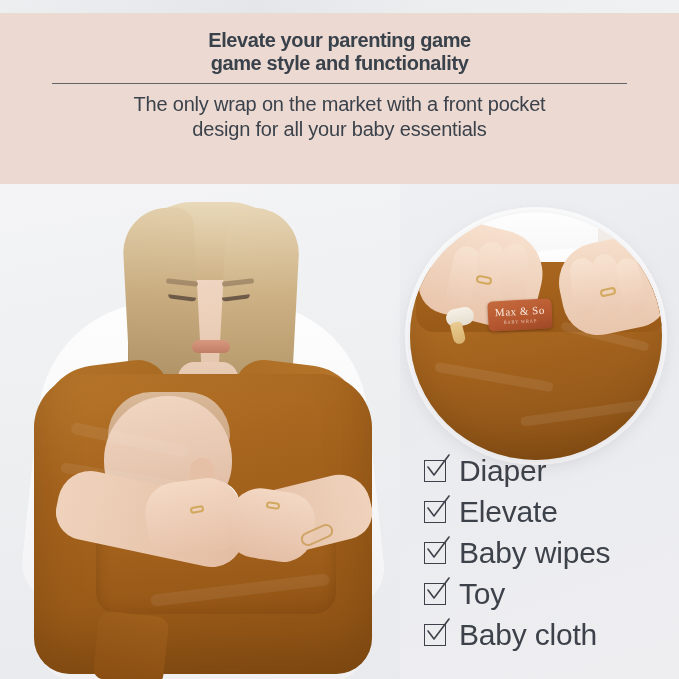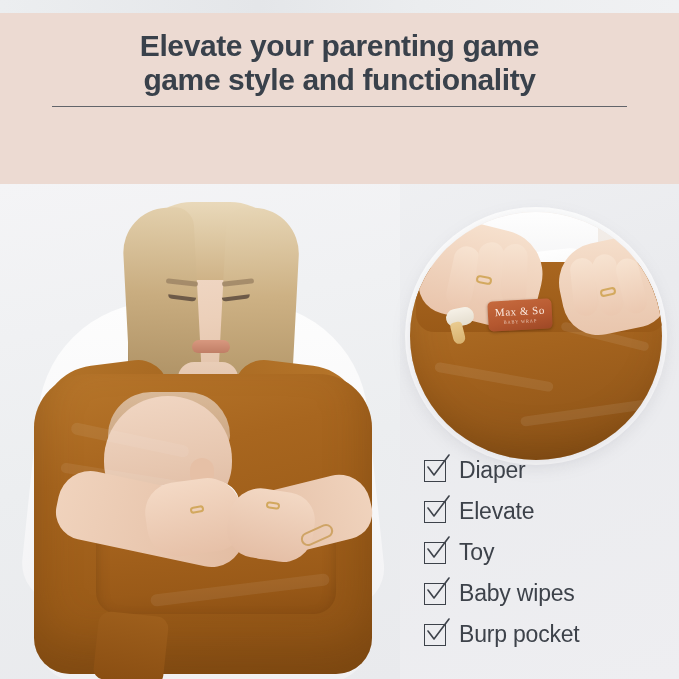--- a/index.html
+++ b/index.html
@@ -30,21 +30,21 @@
   .header-band {
     position:absolute; top:13px; left:0;
     width:679px; height:171px;
     background:#ecdad2;
     display:flex; flex-direction:column;
     align-items:center; justify-content:flex-start;
     padding-top:16px;
   }
 
   .headline {
-    font-size:30px;
+    font-size:20px;
     font-weight:700;
     line-height:1.13;
     color:#39414b;
     text-align:center;
     letter-spacing:-0.4px;
     width:640px;
   }
   .headline .line2 { display:block; }
 
   .divider {
@@ -391,40 +391,44 @@
   }
   .checkbox {
     position:relative;
     width:22px; height:22px;
     border:1.4px solid #3d424a;
     background:transparent;
     flex:0 0 auto;
   }
   .checkbox svg { position:absolute; left:2px; top:-6px; overflow:visible; }
   .check-label {
-    font-size:23px;
+    font-size:30px;
     font-weight:400;
     color:#3d424a;
     letter-spacing:-0.2px;
     white-space:nowrap;
   }
 </style>
 </head>
 <body>
 
 <div id="page">
 
   <div class="top-strip"></div>
 
   <div class="header-band">
     <div class="headline">
       <span>Elevate your parenting game</span>
       <span class="line2">game style and functionality</span>
     </div>
     <div class="divider"></div>
+    <div class="subtitle">
+      <span>The only wrap on the market with a front pocket</span>
+      <span class="line2">design for all your baby essentials</span>
+    </div>
   </div>
 
   <div class="stage">
 
     <div class="photo-main">
       <div class="torso"></div>
       <div class="sleeve-l"></div>
       <div class="sleeve-r"></div>
 
       <div class="hair-back"></div>
@@ -513,37 +517,37 @@
         </span>
         <span class="check-label">Elevate</span>
       </div>
 
       <div class="check-row">
         <span class="checkbox">
           <svg width="26" height="30" viewBox="0 0 26 30">
             <path d="M1 12 L7 20 L22 0" fill="none" stroke="#3d424a" stroke-width="1.6" stroke-linecap="round" stroke-linejoin="round"></path>
           </svg>
         </span>
-        <span class="check-label">Toy</span>
+        <span class="check-label">Baby wipes</span>
       </div>
 
       <div class="check-row">
         <span class="checkbox">
           <svg width="26" height="30" viewBox="0 0 26 30">
             <path d="M1 12 L7 20 L22 0" fill="none" stroke="#3d424a" stroke-width="1.6" stroke-linecap="round" stroke-linejoin="round"></path>
           </svg>
         </span>
-        <span class="check-label">Baby wipes</span>
+        <span class="check-label">Toy</span>
       </div>
 
       <div class="check-row">
         <span class="checkbox">
           <svg width="26" height="30" viewBox="0 0 26 30">
             <path d="M1 12 L7 20 L22 0" fill="none" stroke="#3d424a" stroke-width="1.6" stroke-linecap="round" stroke-linejoin="round"></path>
           </svg>
         </span>
-        <span class="check-label">Burp pocket</span>
+        <span class="check-label">Baby cloth</span>
       </div>
 
     </div>
 
   </div>
 </div>
 
 </body></html>

